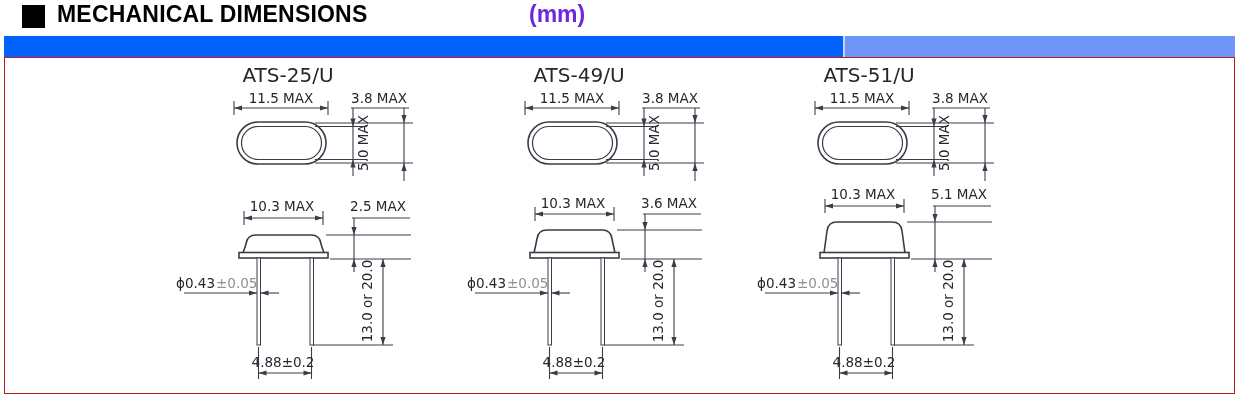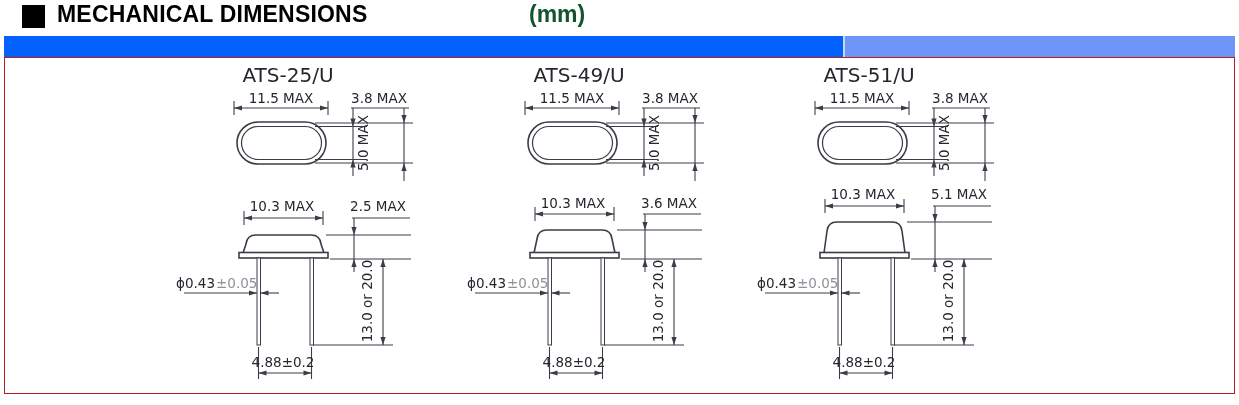--- a/index.html
+++ b/index.html
@@ -13,21 +13,21 @@
     position:absolute; left:22px; top:5px; width:23px; height:23px;
     background:#000000;
   }
   .hdr-title {
     position:absolute; left:57px; top:1px;
     font-size:23px; font-weight:bold; color:#000000; letter-spacing:0.2px;
     white-space:nowrap;
   }
   .hdr-unit {
     position:absolute; left:529px; top:1px;
-    font-size:23px; font-weight:bold; color:#14532d;
+    font-size:23px; font-weight:bold; color:#6d28d9;
   }
   .band { position:absolute; left:4px; top:36px; width:1231px; height:21px; display:flex; }
   .band-primary   { width:839px; height:100%; background:#0361fe; }
   .band-separator { width:2px;  height:100%; background:#ccd7ef; }
   .band-secondary { flex:1;     height:100%; background:#6e96f8; }
   .content-box {
     position:absolute; left:4px; top:57px; width:1229px; height:335px;
     border:1px solid #b91c1c; background:#ffffff;
   }
   .fig { position:absolute; top:2px; width:290px; height:332px; }

